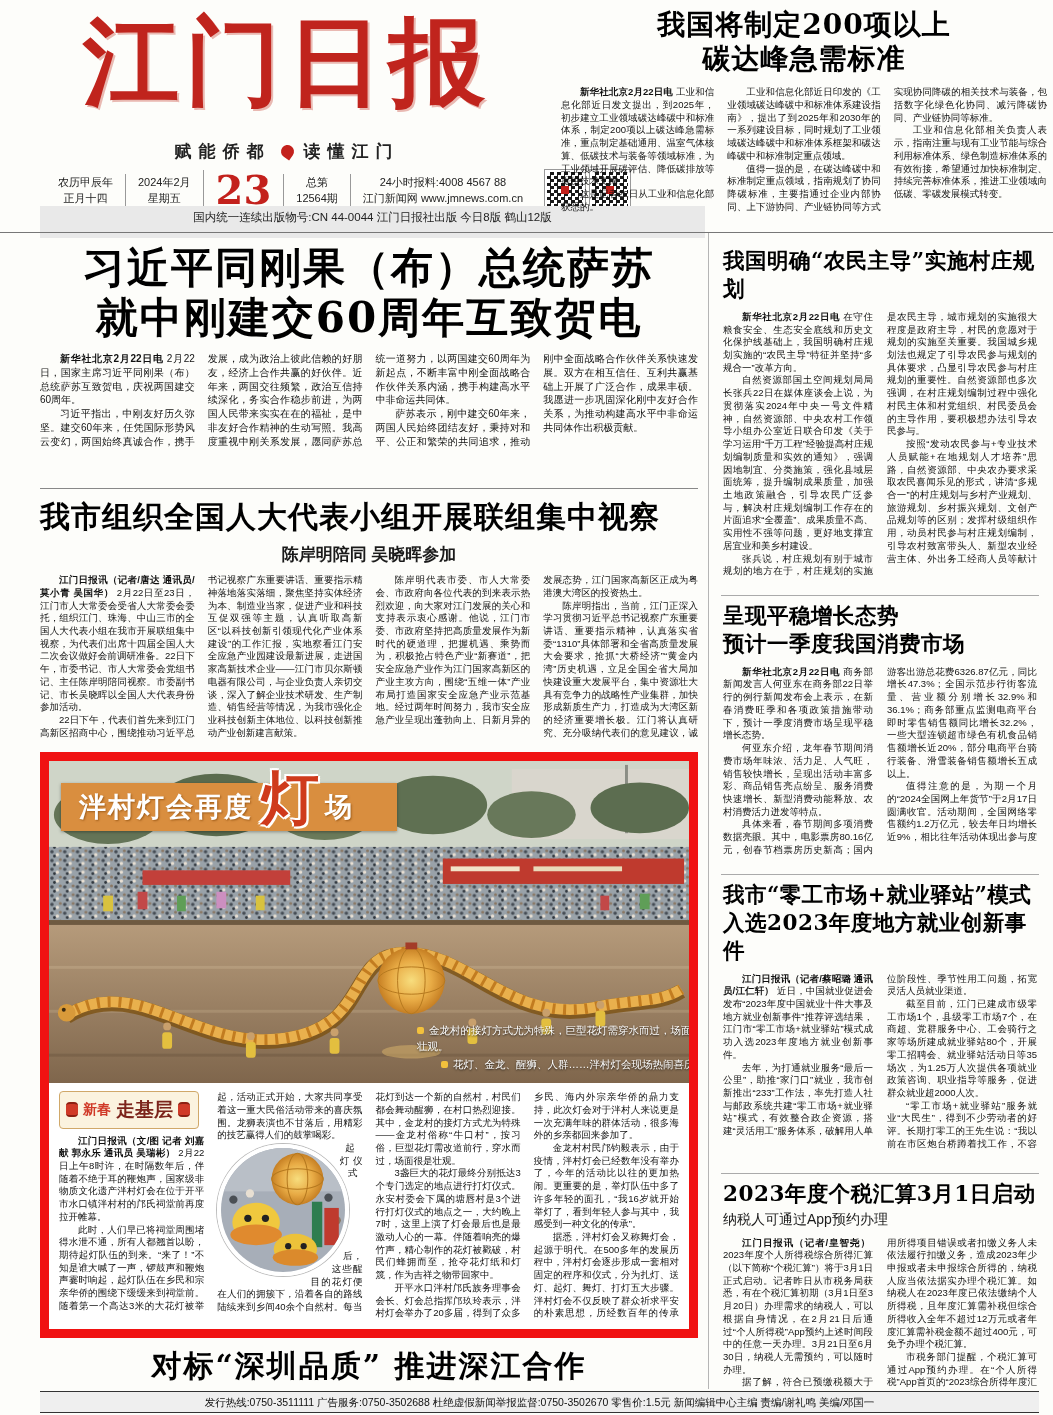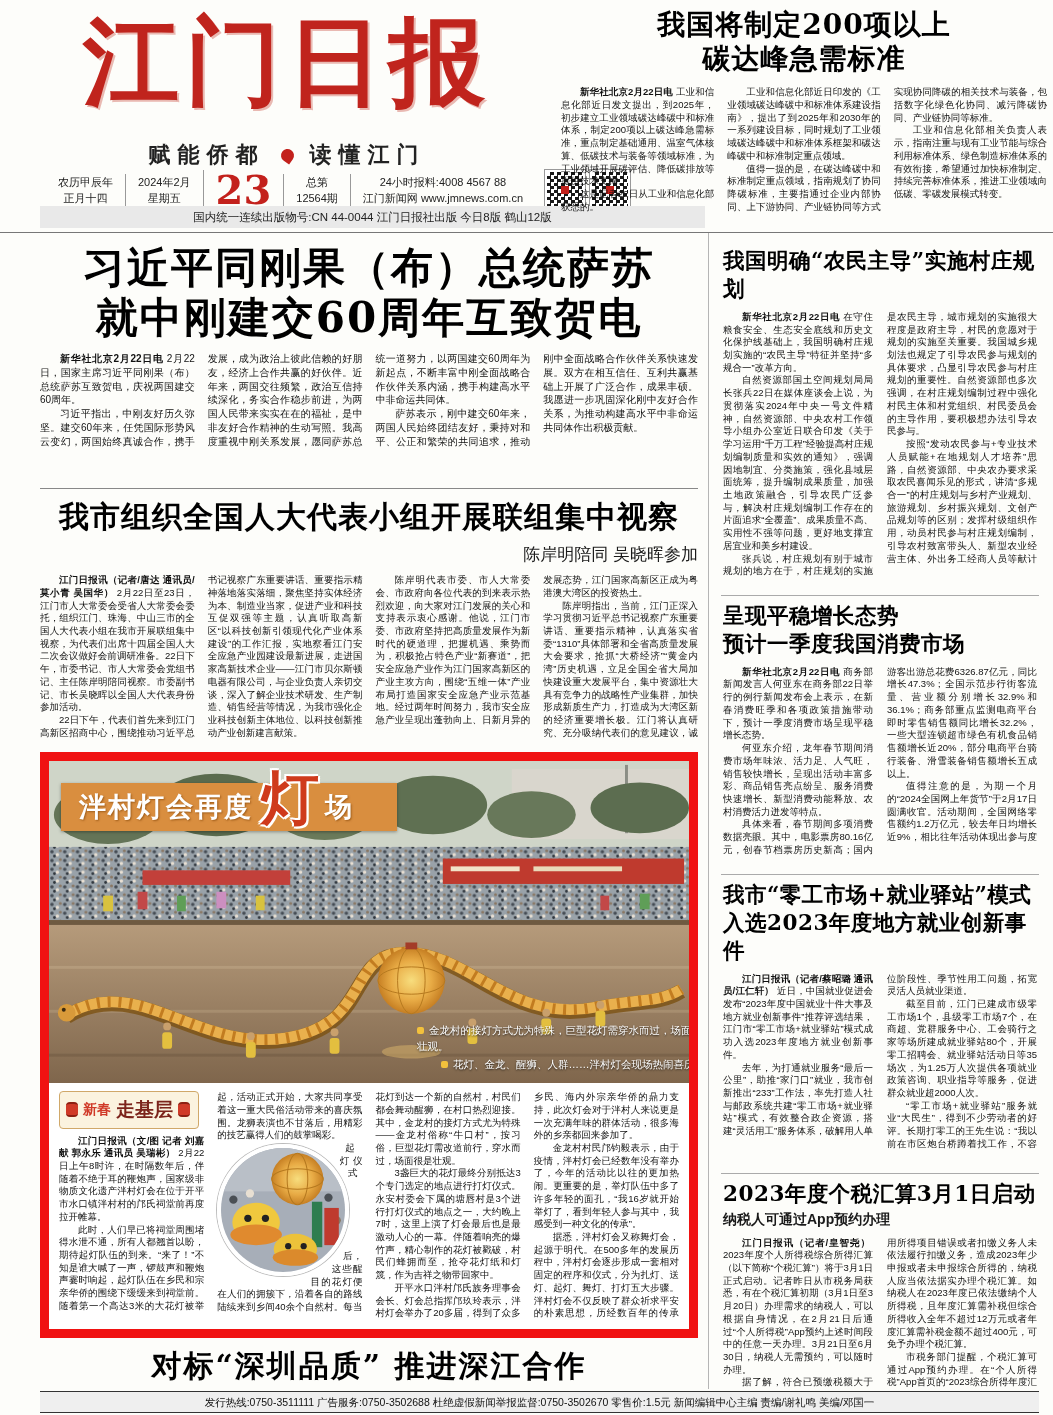--- a/index.html
+++ b/index.html
@@ -9,37 +9,37 @@
     background:#fdfdfa; overflow:hidden;
     font-family:"Liberation Sans","DejaVu Sans",sans-serif; color:#1a1a1a;
   }
   
   .masthead { position:relative; height:232px; padding:16px 14px 0 40px; }
   .logo { position:absolute; left:52px; top:2px; width:470px; text-align:center;
     font-family:"DejaVu Serif","Liberation Serif",serif; font-weight:900;
     font-size:96px; line-height:1.25; color:#c0241d; letter-spacing:6px;
     text-shadow:2px 2px 0 #e9b9b2; }
   .slogan { position:absolute; left:52px; top:140px; width:470px; text-align:center;
-    font-size:22px; font-weight:bold; letter-spacing:7px; color:#222;
-    display:flex; align-items:center; justify-content:center; gap:16px; }
+    font-size:17px; font-weight:bold; letter-spacing:7px; color:#222;
+    display:flex; align-items:center; justify-content:center; gap:10px; }
   .slogan-mark { display:inline-block; width:13px; height:13px; background:#c3211c;
     border-radius:50% 50% 0 50%; transform:rotate(35deg); }
   .dateline-row { position:absolute; left:46px; top:170px; width:620px;
     display:flex; align-items:center; }
   .dcell { padding:0 12px; border-left:1px solid #999; font-size:11px; line-height:1.5;
     text-align:center; color:#222; white-space:nowrap; }
   .dcell:first-child { border-left:none; }
   .daynum { font-size:40px; font-weight:bold; color:#c3211c; line-height:1;
     font-family:"DejaVu Serif",serif; }
   .qrwrap { display:flex; gap:5px; padding-left:10px; }
   .qr { width:40px; height:40px; border:2px solid #fff; outline:1px solid #999;
     background:repeating-conic-gradient(#181818 0% 25%, #fff 0% 50%) 0 0/7px 7px;
     position:relative; }
   .qr::after { content:""; position:absolute; inset:14px; background:#c3211c; }
-  .pubbar { position:absolute; left:40px; top:206px; width:665px; height:22px;
+  .pubbar { position:absolute; left:40px; top:206px; width:665px; height:32px;
     background:#e9e9e9; text-align:center; font-size:11.5px; line-height:22px; color:#222; }
   
   .tr-art { position:absolute; right:6px; top:8px; width:486px; }
   .tr-title { text-align:center; font-size:28px; font-weight:900; line-height:1.22;
     letter-spacing:1px; color:#000; font-family:"DejaVu Serif",serif; }
   .tr-body { margin-top:10px; }
   
   .body { text-align:justify; color:#111; overflow:hidden; }
   .para { text-indent:2em; margin:0; }
   .dl { margin-right:3px; }
@@ -51,23 +51,23 @@
   
   .content { position:absolute; top:232px; left:0; right:0; bottom:26px;
     display:flex; border-top:1px solid #777; padding:0 14px 0 40px; overflow:hidden; }
   .leftcol { width:668px; padding:4px 10px 0 0; }
   .rightcol { flex:1; border-left:1px solid #b5b5b5; padding:8px 0 0 12px; }
   .big-title { text-align:center; font-weight:900; font-size:42px; line-height:1.18;
     letter-spacing:2px; color:#000; font-family:"DejaVu Serif",serif; }
   .art1 { padding:6px 0 8px; border-bottom:1px solid #888; }
   .art1 .body { margin-top:10px; height:128px; }
   .art2 { padding:8px 0 6px; }
-  .art2-title { text-align:center; font-weight:900; font-size:30px; letter-spacing:1px;
+  .art2-title { text-align:left; font-weight:900; font-size:30px; letter-spacing:1px;
     color:#000; font-family:"DejaVu Serif",serif; }
-  .art2-sub { text-align:right; font-size:17px; font-weight:normal; margin:5px 0 8px; }
+  .art2-sub { text-align:center; font-size:17px; font-weight:bold; margin:5px 0 8px; }
   .art2 .body { height:170px; }
   
   .redbox { border:9px solid #f01212; margin-top:2px; background:#fff; }
   .photo { position:relative; height:322px; overflow:hidden; background:#ec4899; }
   .photo svg { position:absolute; inset:0; width:100%; height:100%; }
   .photo-banner { position:absolute; left:12px; top:22px; width:336px; height:48px;
     background:#d98e3f; display:flex; align-items:center; padding-left:18px;
     box-shadow:0 1px 3px rgba(0,0,0,.35); }
   .photo-banner .btxt { color:#fff; font-size:27px; font-weight:900; letter-spacing:2px;
     text-shadow:1px 1px 2px rgba(120,60,0,.6); }
@@ -95,21 +95,21 @@
   .circle-inset svg { width:100%; height:100%; display:block; }
   
   .art4 { padding-top:8px; text-align:center; }
   .art4-title { font-size:30px; font-weight:900; letter-spacing:2px; color:#000;
     font-family:"DejaVu Serif",serif; }
   
   .r-art { border-bottom:1px solid #aaa; padding:6px 2px 10px; }
   .r-art:last-child { border-bottom:none; }
   .r-title { font-size:21.5px; font-weight:900; line-height:1.3; color:#000;
     font-family:"DejaVu Serif",serif; letter-spacing:0.5px; }
-  .r-sub { font-size:14px; font-weight:bold; margin-top:3px; }
+  .r-sub { font-size:14px; font-weight:normal; margin-top:3px; }
   .r-art .body { margin-top:8px; }
   .h-village { height:274px; } .h-cons { height:198px; } .h-gig { height:190px; } .h-tax { height:212px; }
   
   .footer { position:absolute; left:40px; right:14px; bottom:2px; height:22px;
     background:#efefef; border-top:1.5px solid #333; border-bottom:1.5px solid #333;
     text-align:center; font-size:10.5px; line-height:20px; color:#111; }
 </style>
 </head>
 <body>
 

